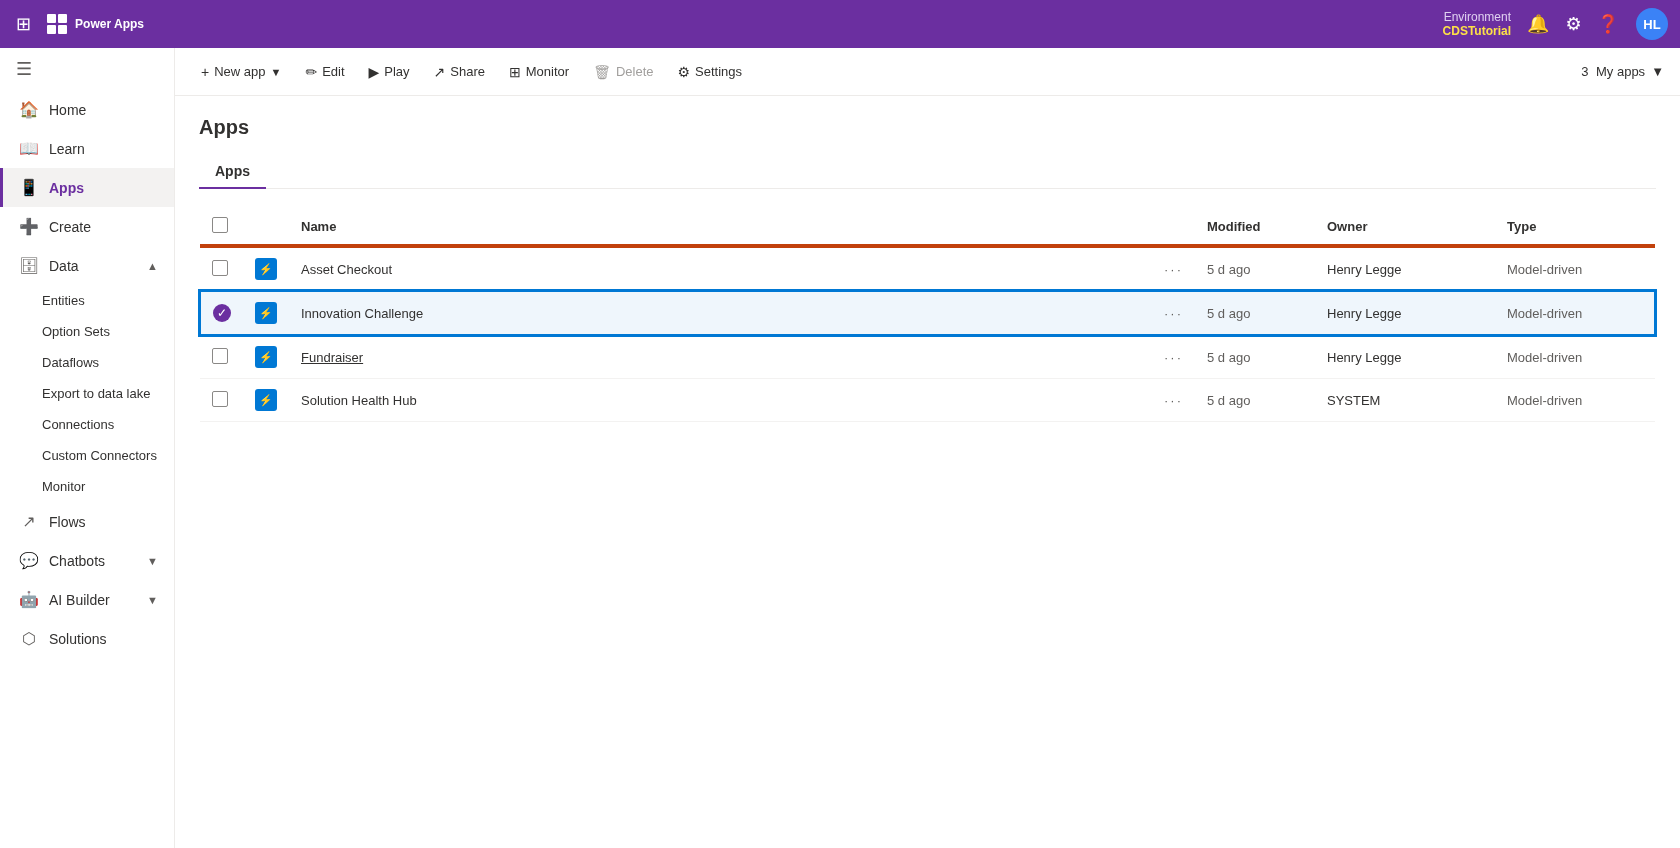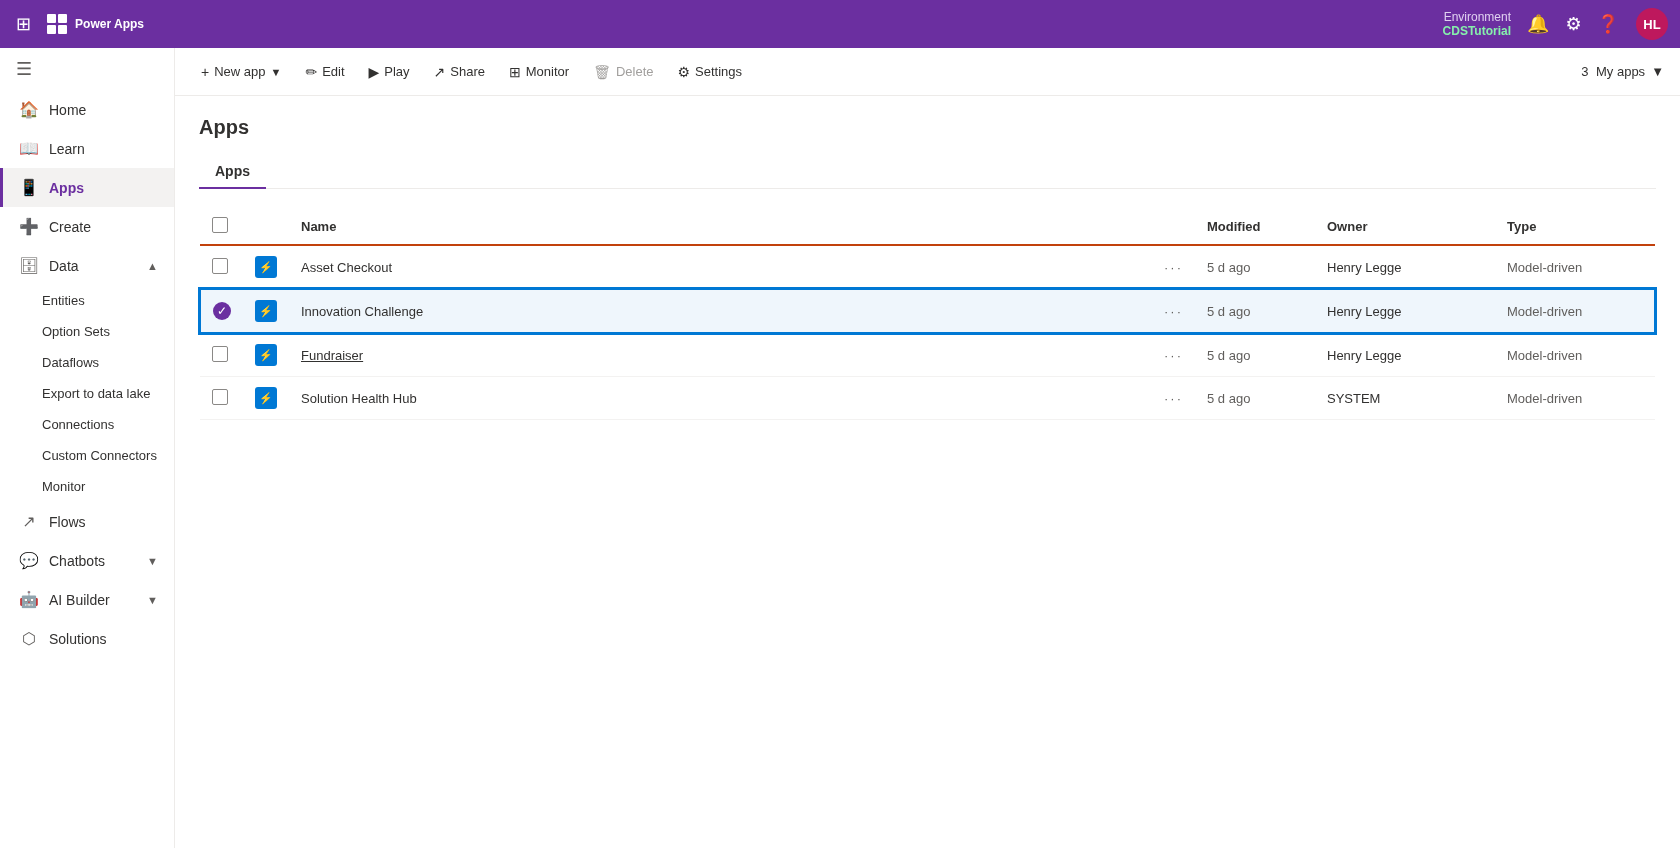--- a/index.html
+++ b/index.html
@@ -42,25 +42,25 @@
       margin-left: auto;
       display: flex;
       align-items: center;
       gap: 16px;
       color: #fff;
     }
     .topbar-env {
       display: flex; flex-direction: column; align-items: flex-end; line-height: 1.2;
       font-size: 12px; color: #e0d0f0;
     }
-    .topbar-env .env-name { font-weight: 600; color: #86efac; }
+    .topbar-env .env-name { font-weight: 600; color: #fde047; }
     .topbar-icon { font-size: 18px; cursor: pointer; color: #fff; }
     .avatar {
       width: 32px; height: 32px; border-radius: 50%;
-      background: #be185d;
+      background: #3b82f6;
       color: #fff; font-weight: 600; font-size: 13px;
       display: flex; align-items: center; justify-content: center;
       cursor: pointer;
     }
 
     
     .main-layout {
       display: flex;
       flex: 1;
       overflow: hidden;
@@ -189,21 +189,21 @@
     .apps-table {
       width: 100%;
       border-collapse: collapse;
     }
     .apps-table th {
       text-align: left;
       padding: 8px 12px;
       font-size: 13px;
       font-weight: 600;
       color: #323130;
-      border-bottom: 2px solid #c2410c;
+      border-bottom: 4px solid #c2410c;
     }
     .apps-table td {
       padding: 10px 12px;
       font-size: 13px;
       color: #323130;
       border-bottom: 1px solid #f3f2f1;
     }
     .row-selected-row {
       background: #eff6fc;
       border: 2px solid #0078d4;

